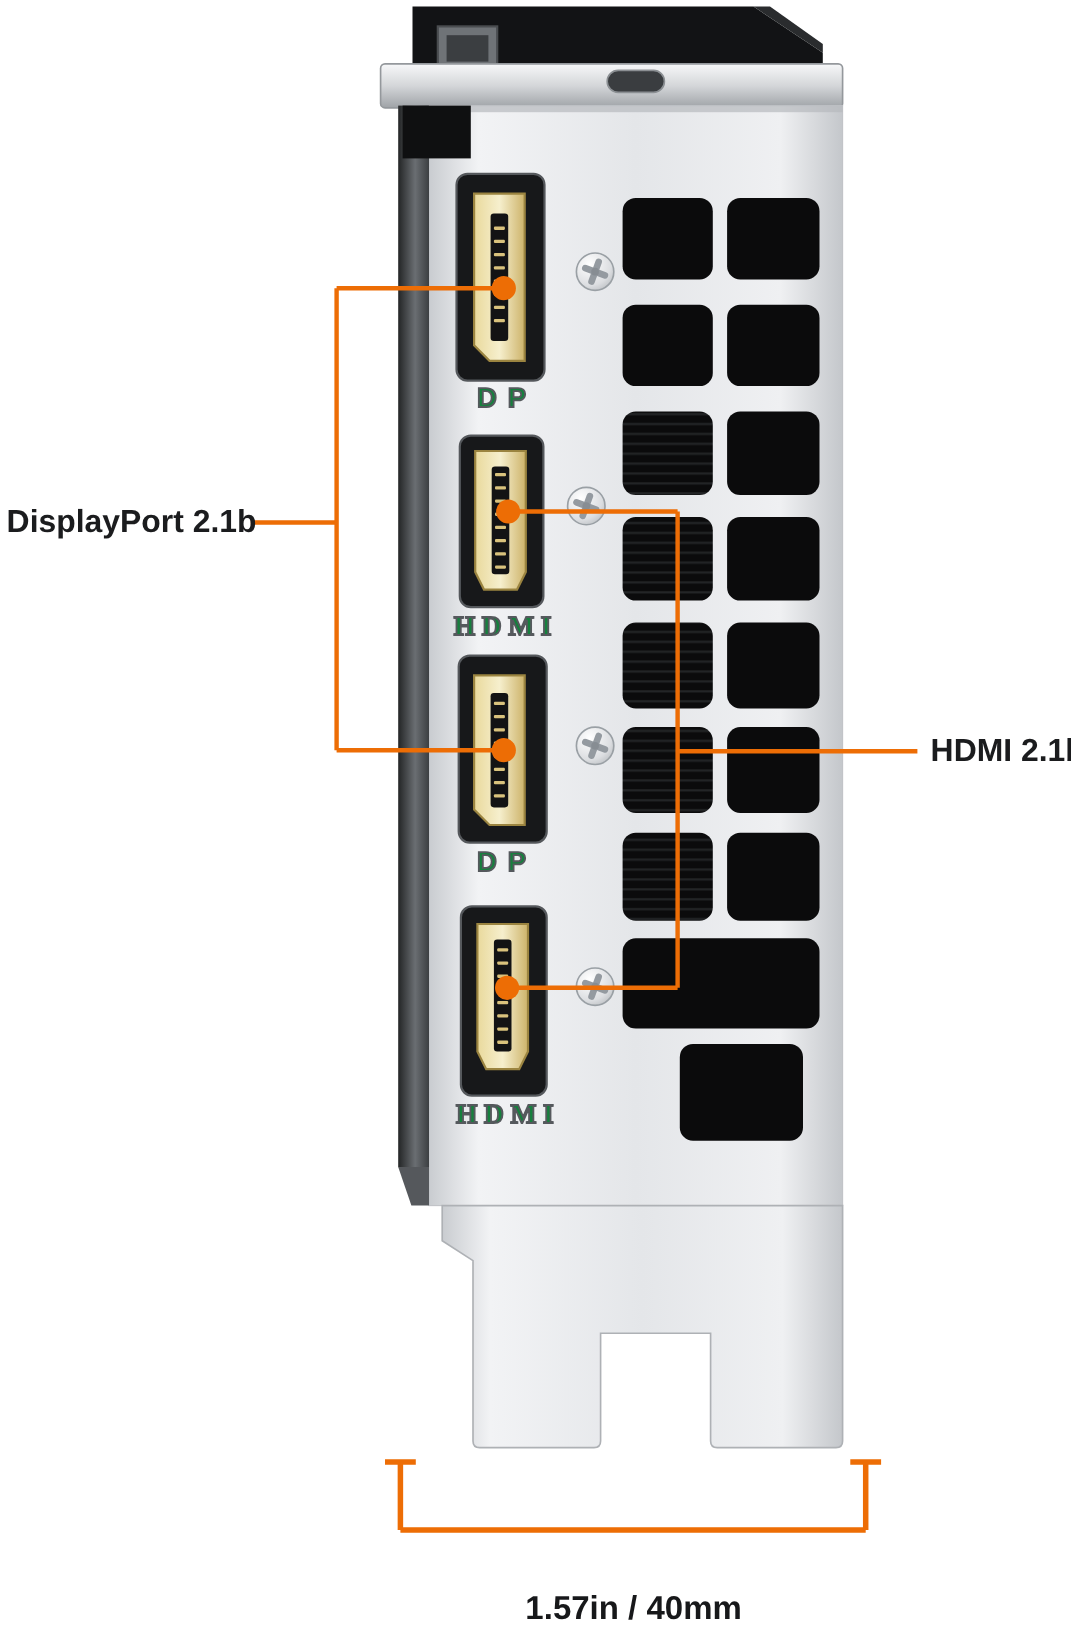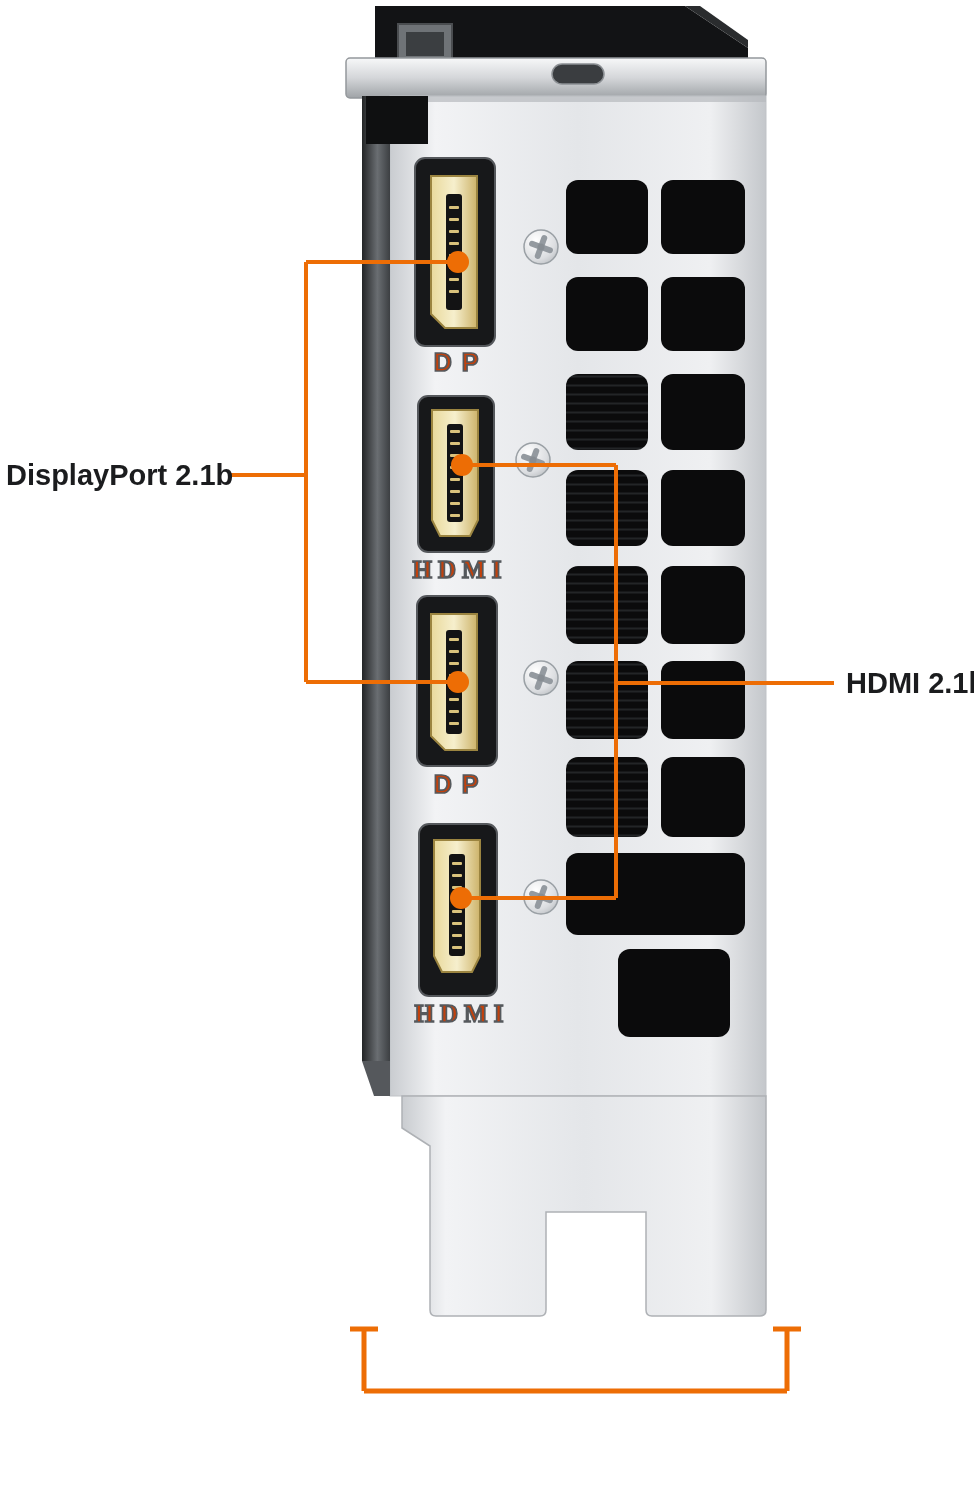--- a/index.html
+++ b/index.html
@@ -14,21 +14,21 @@
   .annot{
     position:absolute; white-space:nowrap; font-weight:bold;
     font-size:29px; color:#1b1c1e;text-align:right;
   }
   .dim-label{
     position:absolute; transform:translateX(-50%); white-space:nowrap;
     font-weight:bold; font-size:30px; color:#17181a;
   }
   .port-label{
     position:absolute; transform:translateX(-50%); white-space:nowrap;
-    font-weight:bold; font-size:25px; color:#c2410c;
+    font-weight:bold; font-size:25px; color:#15803d;
     -webkit-text-stroke:1.7px #55595d;
     text-shadow:0 1px 0 rgba(255,255,255,0.6);
   }
   .port-label.dp{ letter-spacing:10px; padding-left:10px; }
   .port-label.hdmi{ letter-spacing:6px; padding-left:6px;font-family:Liberation Serif, serif; }
   .accent-line{ stroke:var(--accent); stroke-width:4; fill:none; }
   .accent-line.dim{ stroke-width:5; }
   .accent-dot{ fill:var(--accent); }
 </style>
 </head>
@@ -187,20 +187,21 @@
 
     <g>
       <path class="accent-line dim" d="M 350 1329 H 378 M 364 1329 V 1391 M 364 1391 H 787 M 787 1391 V 1329 M 773 1329 H 801"></path>
     </g>
   </svg>
 
   <div class="annot" style="left:6px; top:459px;">DisplayPort 2.1b</div>
 
   <div class="annot" style="left:846px; top:667px;">HDMI 2.1b</div>
 
+  <div class="dim-label" style="left:576px; top:1446px;">1.57in / 40mm</div>
 
   <div class="port-label dp" style="left:456px; top:348px;">DP</div>
 
   <div class="port-label hdmi" style="left:457px; top:556px;">HDMI</div>
 
   <div class="port-label dp" style="left:456px; top:770px;">DP</div>
 
   <div class="port-label hdmi" style="left:459px; top:1000px;">HDMI</div>
 </div>
 

